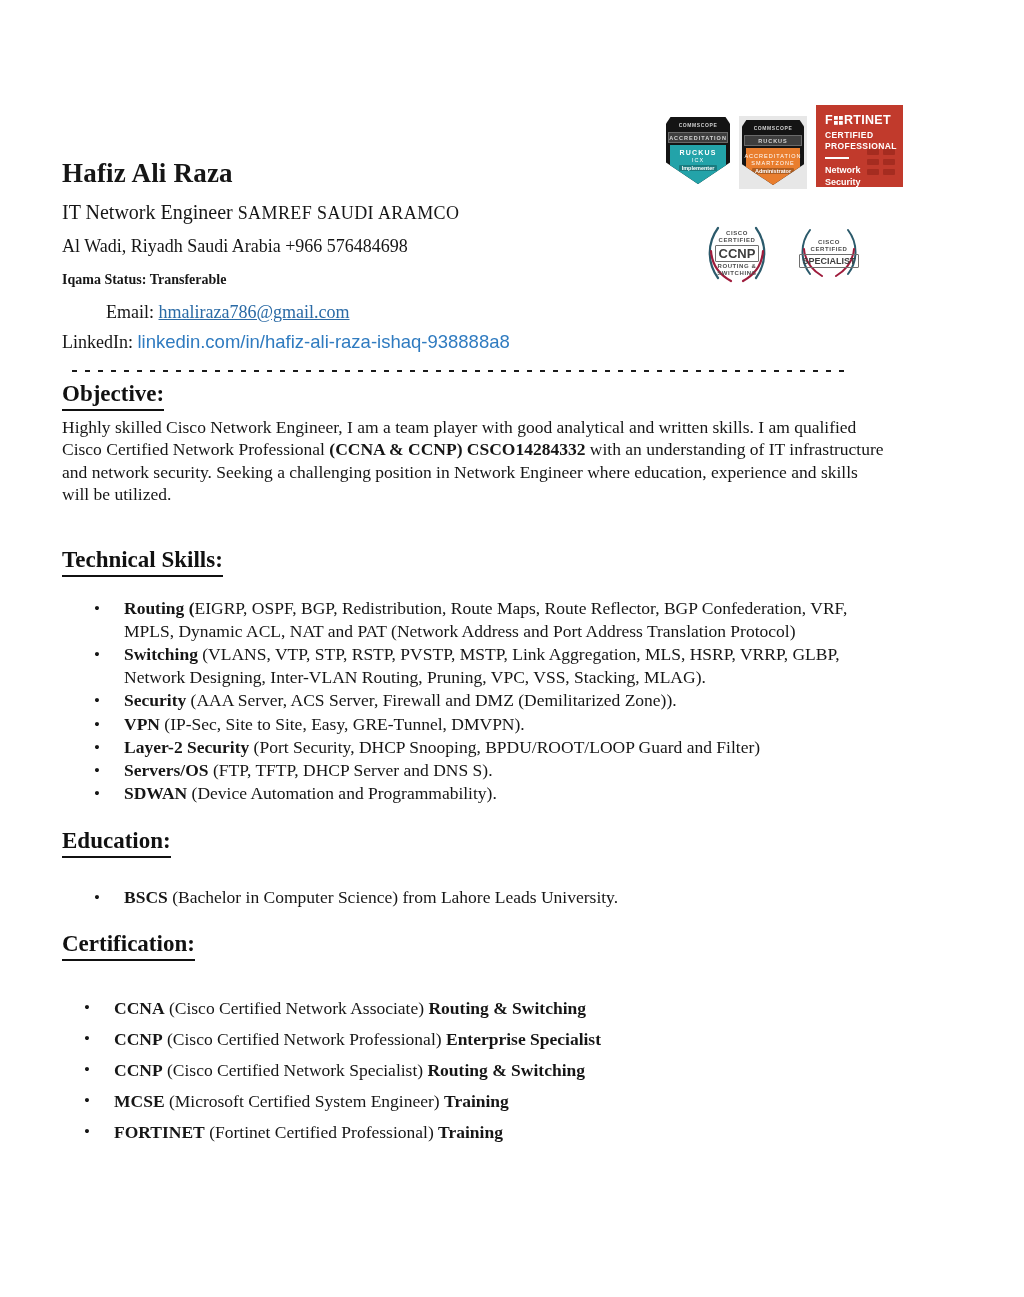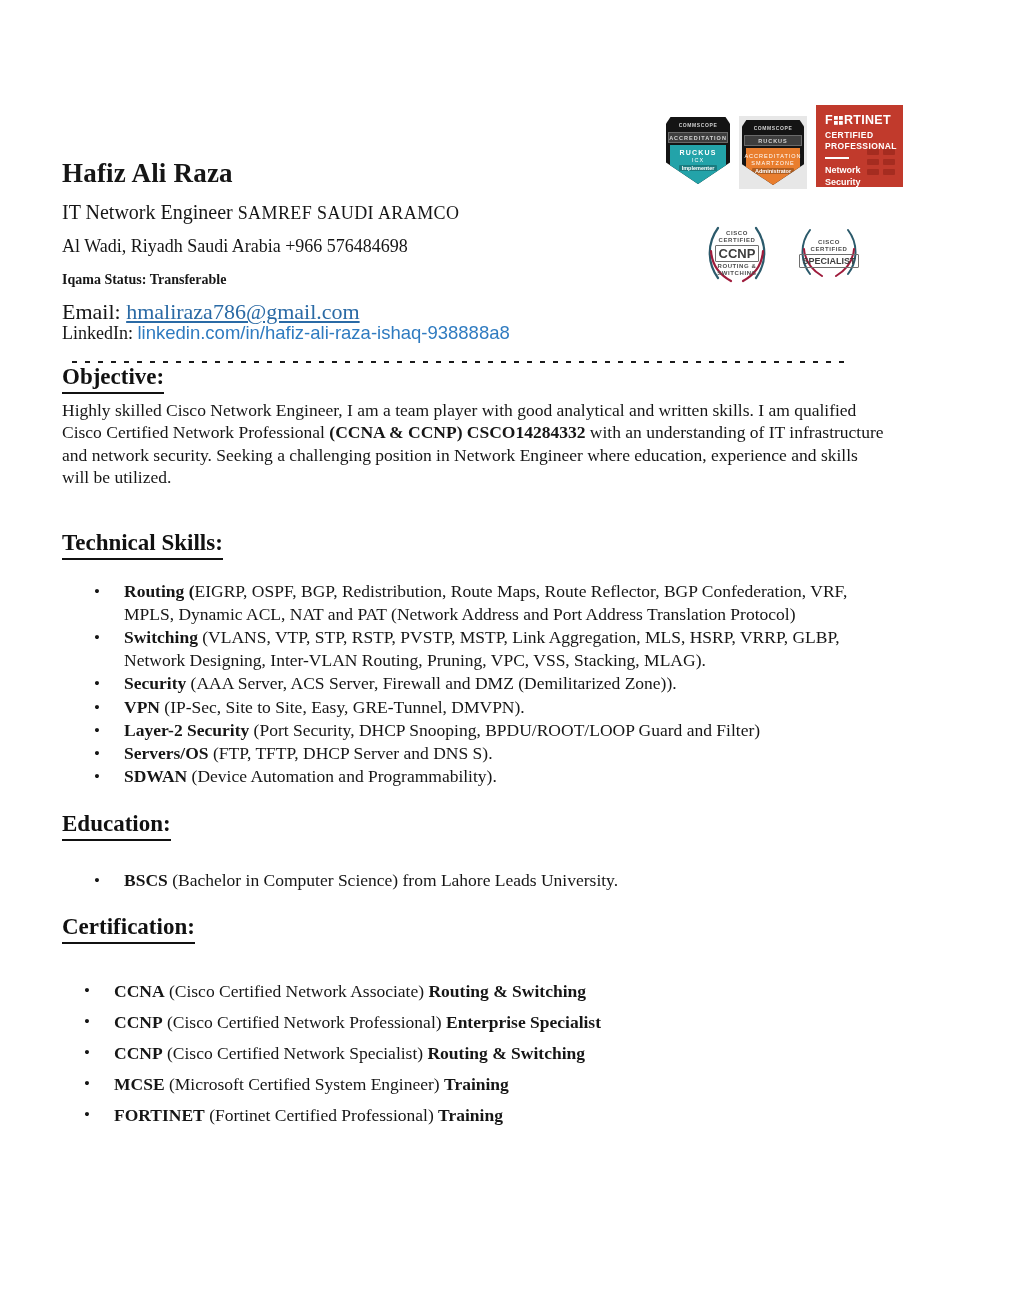--- a/index.html
+++ b/index.html
@@ -13,34 +13,34 @@
     overflow:hidden;
   }
   .content { padding:0 86px 0 62px; }
 
   
   .name { margin-top:158px; font-size:27px; font-weight:bold; line-height:30px; letter-spacing:.2px; }
   .role-line { margin-top:13px; font-size:20px; line-height:22px; }
   .role-company { font-size:18px; letter-spacing:.4px; }
   .addr { margin-top:12px; font-size:18px; line-height:20px; }
   .iqama { margin-top:14px; font-size:14px; font-weight:bold; line-height:20px; }
-  .contact-line { margin-top:12px; font-size:22px; line-height:20px; }
+  .contact-line { margin-top:12px; font-size:18px; line-height:20px;margin-left:44px; }
   .email-link { color:#2a6aa5; text-decoration:underline; cursor:pointer; }
-  .linkedin-line { margin-top:1px; font-size:18px; line-height:20px; }
+  .linkedin-line { margin-top:10px; font-size:18px; line-height:20px; }
   .li-url { color:#2f7bc0; font-family:"Liberation Sans", sans-serif; font-size:18.5px; text-decoration:none; cursor:pointer; }
 
   .dashes {
     margin:18px 0 0 10px; width:778px; height:2px;
     background:repeating-linear-gradient(90deg,#1a1a1a 0 5px,transparent 5px 13px);
   }
 
   
   h2 { font-size:23px; line-height:28px; font-weight:bold; color:#111; }
   h2 .hu { display:inline-block; border-bottom:2.5px solid #111; padding-bottom:1px; }
-  .obj-h { margin-top:0; }
+  .obj-h { margin-top:8px; }
   .obj-p { margin-top:5px; width:824px; font-size:17.5px; line-height:22.4px; }
   .skills-h { margin-top:40px; }
   ul.blist { list-style:none; margin-top:20px; width:822px; padding-left:62px; }
   ul.blist li { position:relative; font-size:17.5px; line-height:23.2px; }
   ul.blist li::before { content:"\2022"; position:absolute; left:-30px; top:0; font-size:17px; }
   .edu-h { margin-top:22px; }
   ul.edu { margin-top:28px; }
   .cert-h { margin-top:20px; }
   ul.cert { margin-top:36px; padding-left:52px; }
   ul.cert li { margin-bottom:8.5px; line-height:22.5px; }

